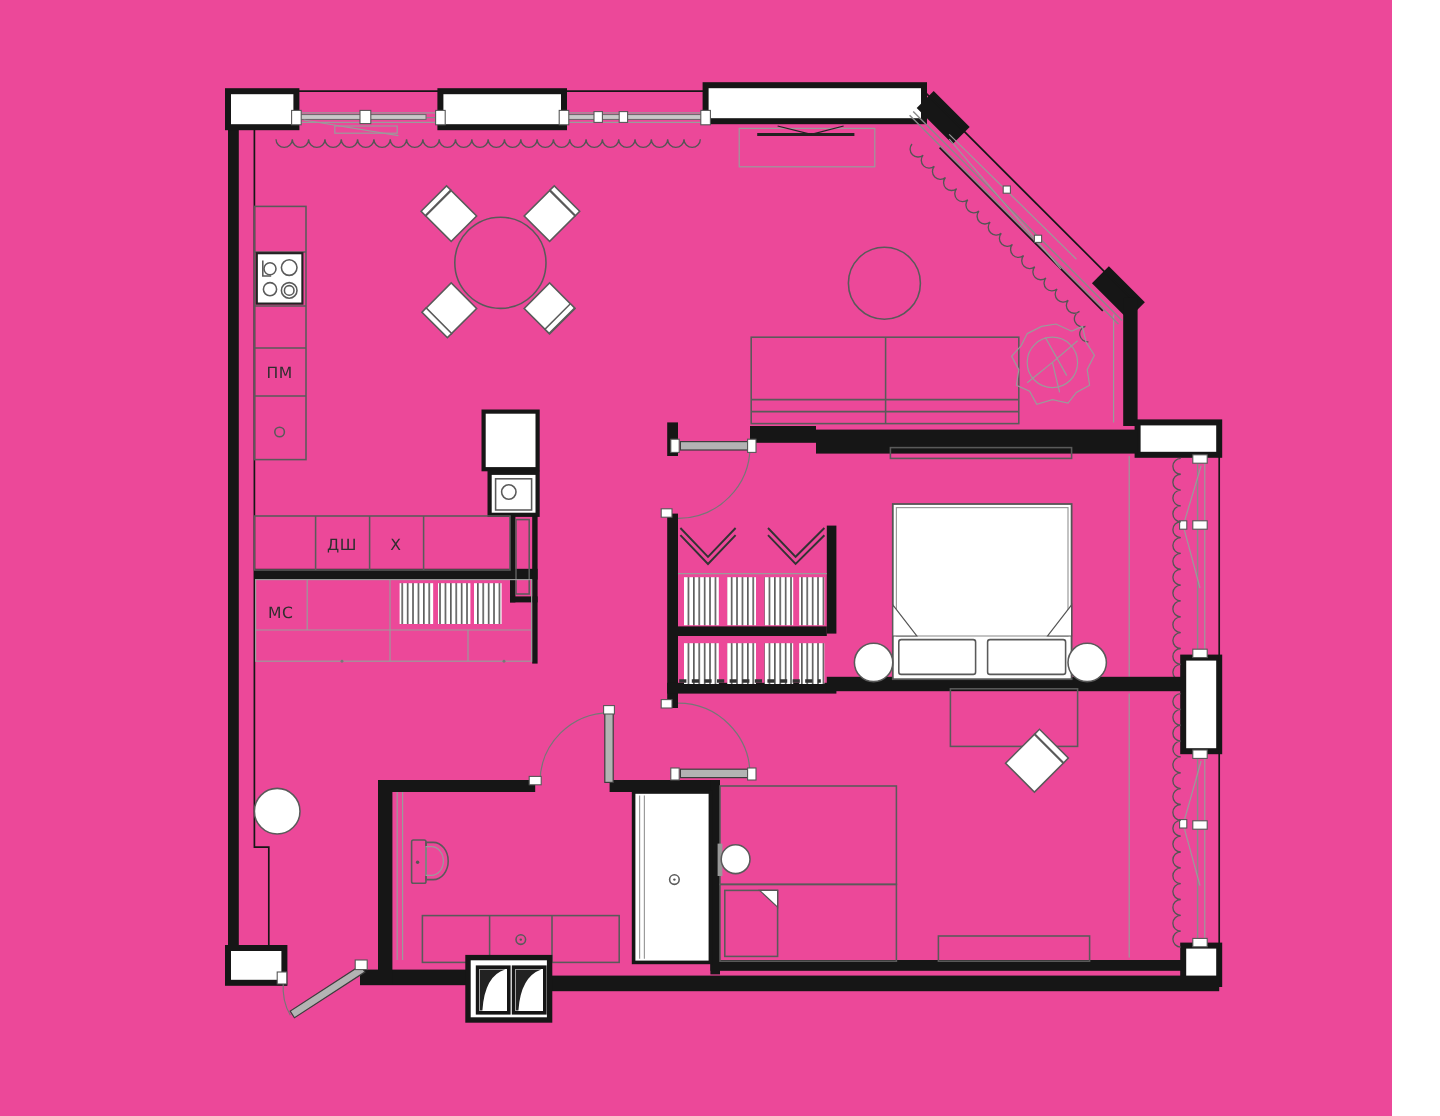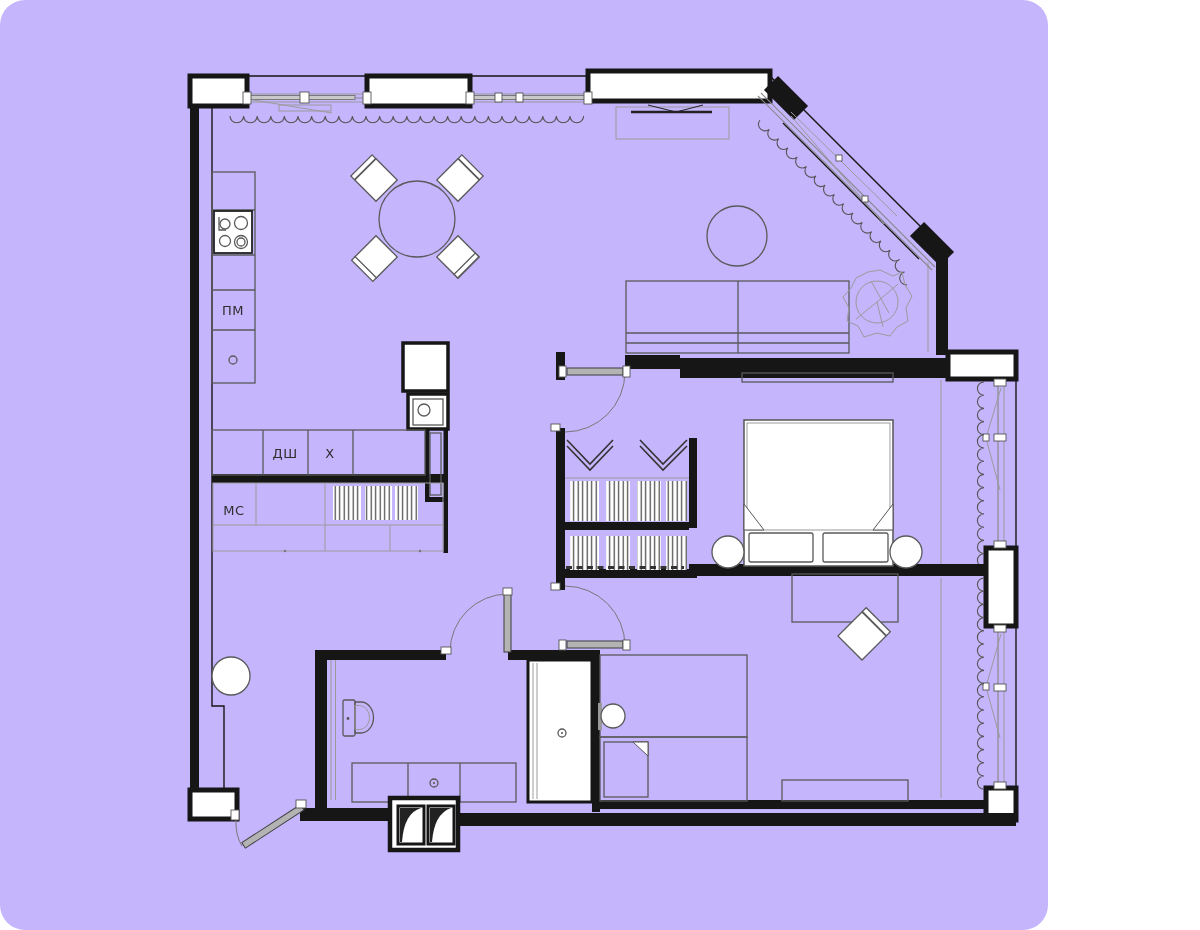--- a/index.html
+++ b/index.html
@@ -1,17 +1,17 @@
 <!DOCTYPE html>
 <html><head>
 <meta charset="utf-8">
 <style>
   html,body{margin:0;padding:0;background:#ffffff;}
-  .stage{width:1048px;height:930px;position:relative;background:#c4b5fd;overflow:hidden;
-         font-family:"DejaVu Sans","Liberation Sans",sans-serif;border-radius:25px;}
+  .stage{width:1160px;height:930px;position:relative;background:#ec4899;overflow:hidden;
+         font-family:"DejaVu Sans","Liberation Sans",sans-serif;}
   svg{display:block;}
   .wl{fill:#161616;stroke:none;}
   .pier{fill:#ffffff;stroke:#161616;stroke-width:5;}
   .pier3{fill:#ffffff;stroke:#161616;stroke-width:3.5;}
   .f{fill:none;stroke:#5a5a5a;stroke-width:1.3;}
   .fw{fill:#ffffff;stroke:#5a5a5a;stroke-width:1.3;}
   .lt{fill:none;stroke:#9b9b9b;stroke-width:1;}
   .gl{fill:none;stroke:#8a8a8a;stroke-width:1.2;}
   .dk{fill:none;stroke:#161616;stroke-width:1.4;}
   .cur{fill:none;stroke:#555555;stroke-width:1.1;}

